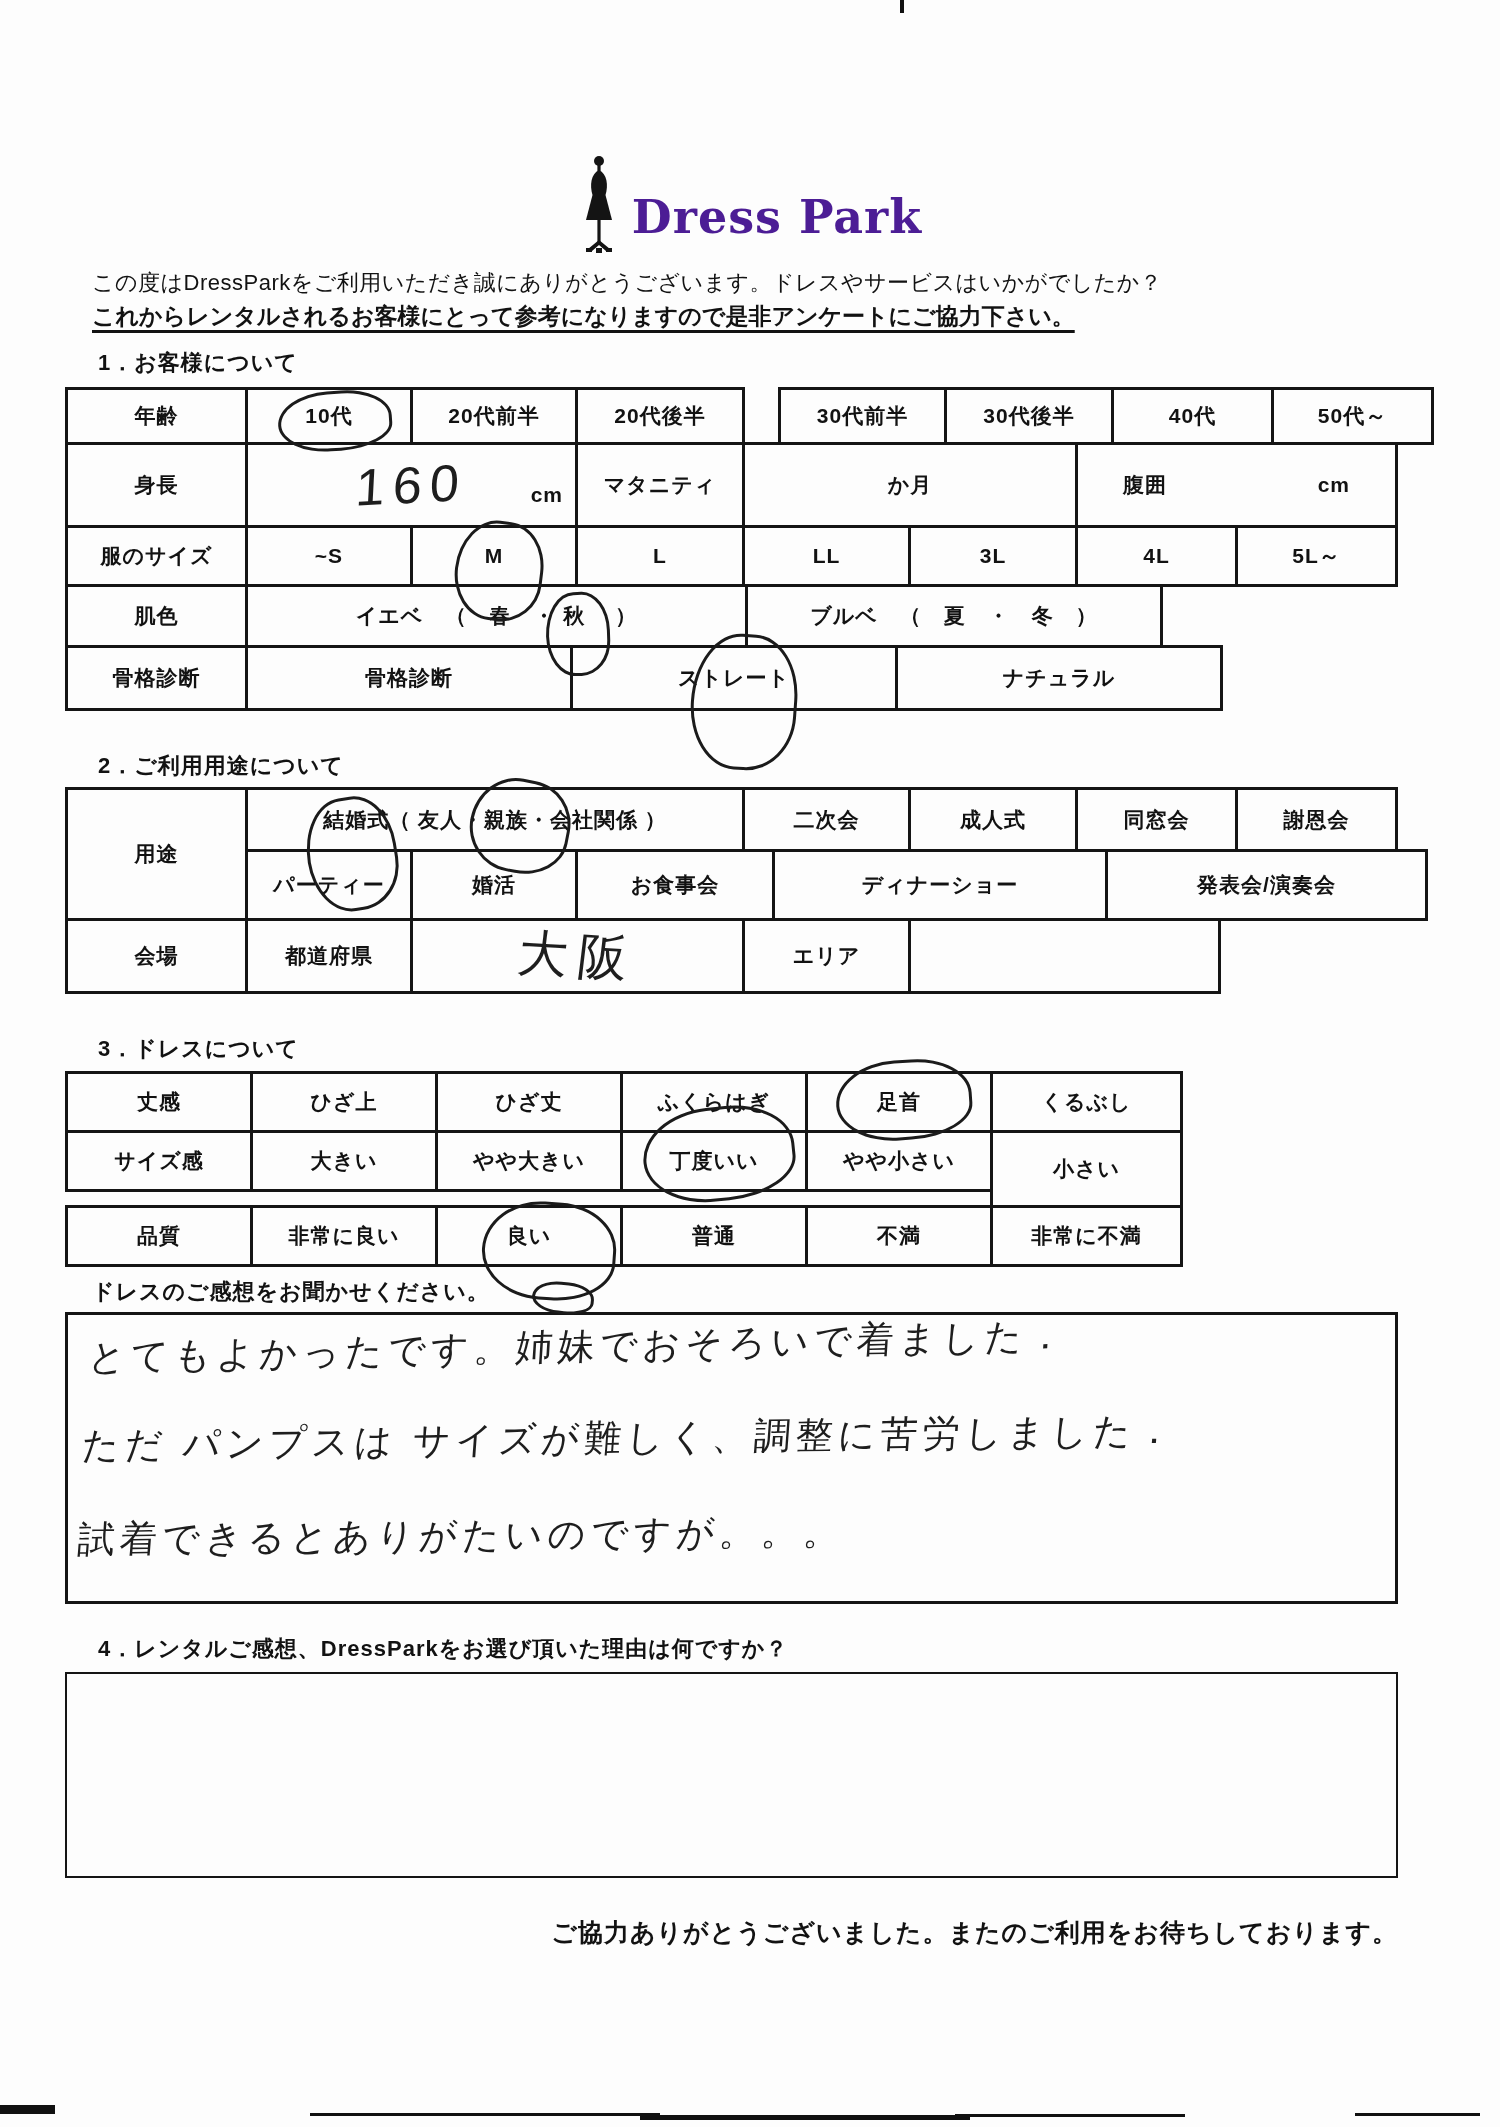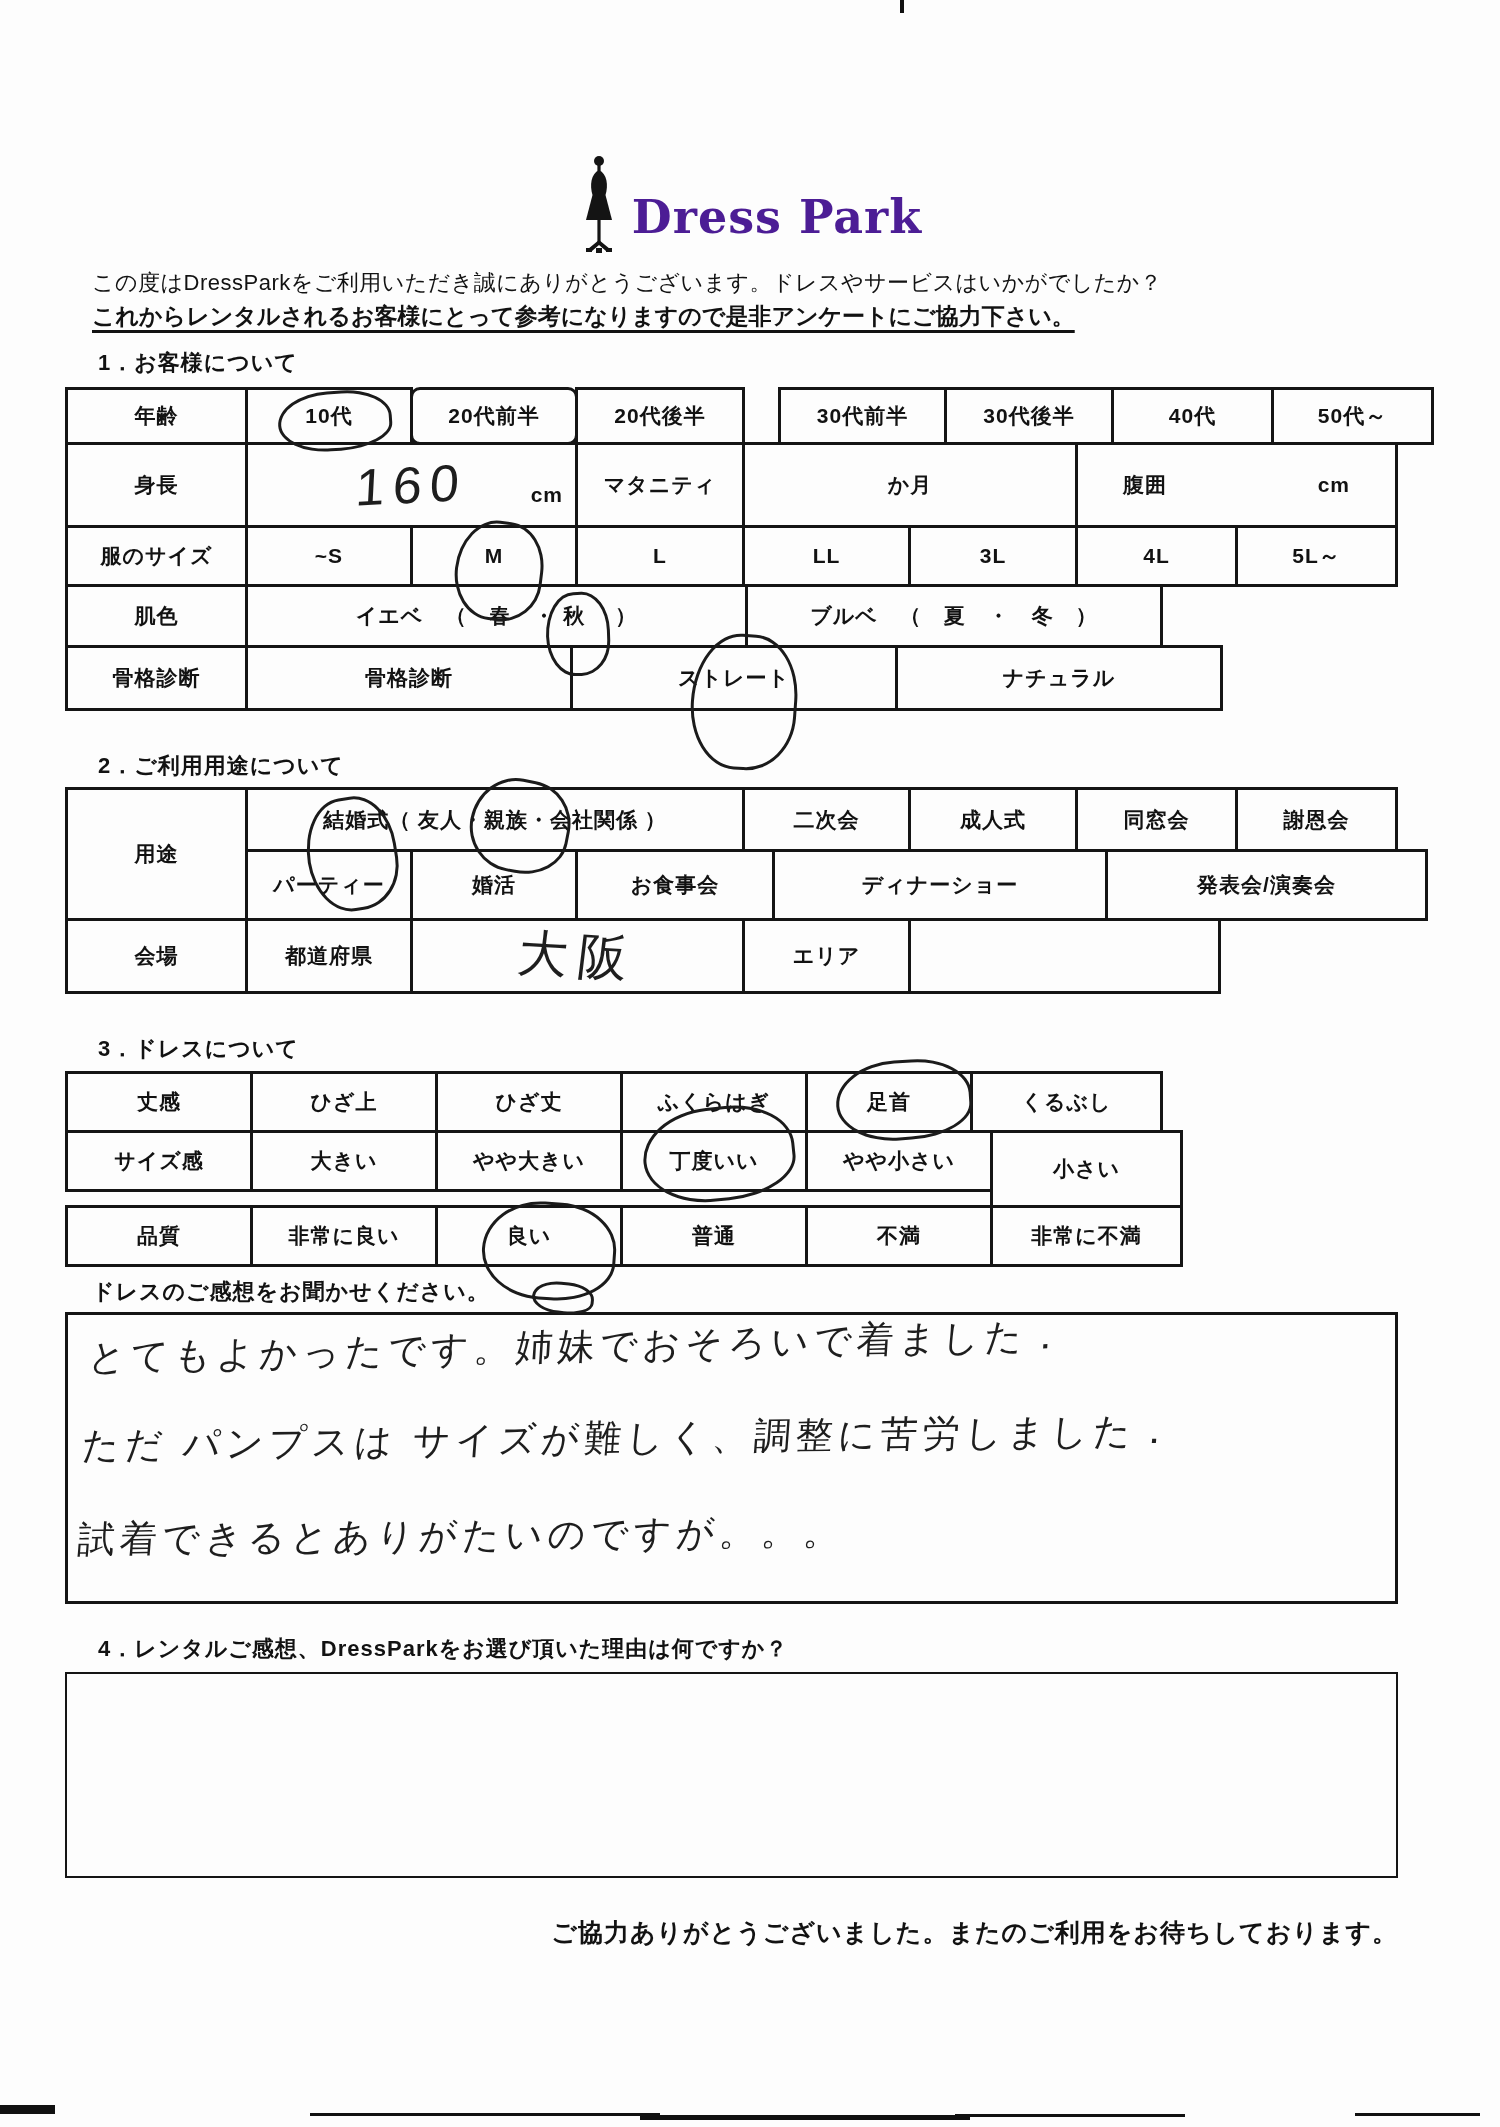--- a/index.html
+++ b/index.html
@@ -78,21 +78,21 @@
   <div class="abs sec-title" style="left:98px; top:348px;">1．お客様について</div>
 
   <div class="abs tstack" style="left:65px; top:387px;">
 
     <div class="trow">
       <div class="cell" style="width:183px;height:58px;">年齢</div>
       <div class="cell" style="width:168px;height:58px;">
         <span>10代</span>
         <span class="ring" style="left:30px; top:1px; width:108px; height:54px; transform:rotate(-4deg);"></span>
       </div>
-      <div class="cell" style="width:168px;height:58px;border-radius:10px;">20代前半</div>
+      <div class="cell" style="width:168px;height:58px;">20代前半</div>
       <div class="cell" style="width:170px;height:58px;">20代後半</div>
       <div class="cell" style="width:169px;height:58px;margin-left:33px;">30代前半</div>
       <div class="cell" style="width:170px;height:58px;">30代後半</div>
       <div class="cell" style="width:163px;height:58px;">40代</div>
       <div class="cell" style="width:163px;height:58px;">50代～</div>
     </div>
 
     <div class="trow">
       <div class="cell" style="width:183px;height:86px;">身長</div>
       <div class="cell" style="width:333px;height:86px;">
@@ -190,21 +190,21 @@
   </div>
 
   <div class="abs sec-title" style="left:98px; top:1034px;">3．ドレスについて</div>
 
   <div class="abs tstack" style="left:65px; top:1071px;text-align:center;">
     <div class="trow">
       <div class="cell" style="width:188px;height:62px;">丈感</div>
       <div class="cell" style="width:188px;height:62px;">ひざ上</div>
       <div class="cell" style="width:188px;height:62px;">ひざ丈</div>
       <div class="cell" style="width:188px;height:62px;">ふくらはぎ</div>
-      <div class="cell" style="width:168px;height:62px;">
+      <div class="cell" style="width:188px;height:62px;">
         <span>足首</span>
         <span class="ring" style="left:28px; top:-14px; width:130px; height:74px; transform:rotate(-4deg);"></span>
       </div>
       <div class="cell" style="width:193px;height:62px;">くるぶし</div>
     </div>
     <div class="trow">
       <div class="cell" style="width:188px;height:62px;">サイズ感</div>
       <div class="cell" style="width:188px;height:62px;">大きい</div>
       <div class="cell" style="width:188px;height:62px;">やや大きい</div>
       <div class="cell" style="width:188px;height:62px;">

